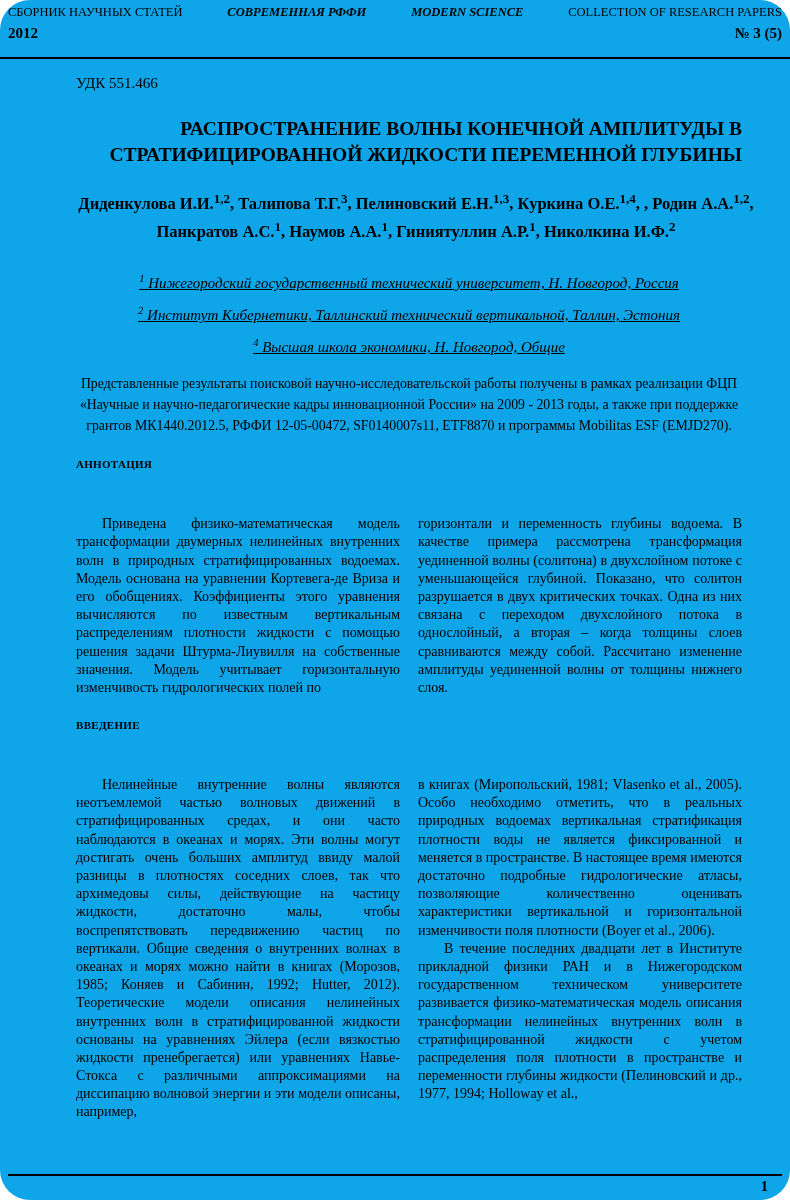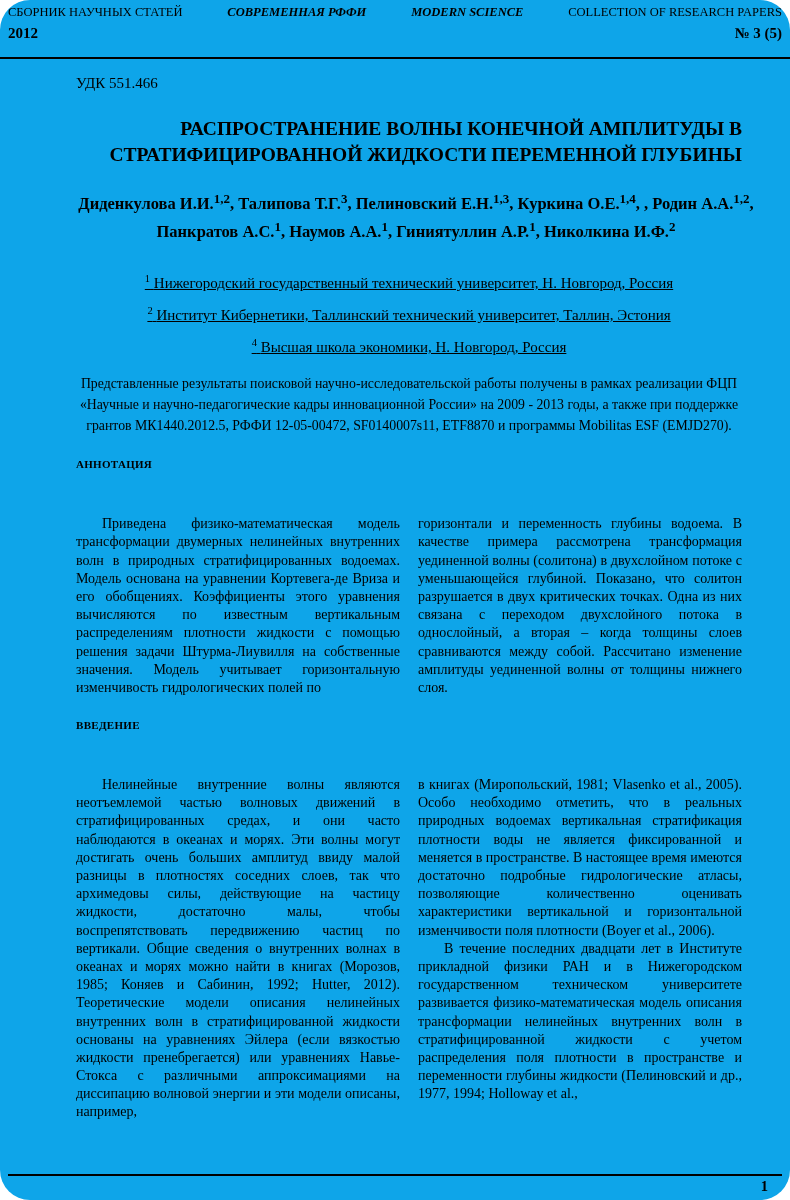--- a/index.html
+++ b/index.html
@@ -52,20 +52,21 @@
     width: 680px;
     font-size: 16.5px;
     font-weight: bold;
     text-align: center;
     line-height: 1.5;
   }
   .authors sup { font-size: 13px; }
   .affiliations {
     margin-top: 28px;
     text-align: center;
+    font-style: italic;
     font-size: 15px;
   }
   .affil { margin-top: 13px; }
   .affil-inner { text-decoration: underline; }
   .affil sup { font-size: 10.5px; }
   .funding {
     margin-top: 18px;
     font-size: 13.8px;
     text-align: center;
     line-height: 1.5;
@@ -131,24 +132,24 @@
 
     <div class="authors">
       <span><span>Диденкулова И.И.</span><sup>1,2</sup><span>, </span></span><span><span>Талипова Т.Г.</span><sup>3</sup><span>, </span></span><span><span>Пелиновский Е.Н.</span><sup>1,3</sup><span>, </span></span><span><span>Куркина О.Е.</span><sup>1,4</sup><span>, , </span></span><span><span>Родин А.А.</span><sup>1,2</sup><span>, </span></span><span><span>Панкратов А.С.</span><sup>1</sup><span>, </span></span><span><span>Наумов А.А.</span><sup>1</sup><span>, </span></span><span><span>Гиниятуллин А.Р.</span><sup>1</sup><span>, </span></span><span><span>Николкина И.Ф.</span><sup>2</sup><span></span></span>
     </div>
 
     <div class="affiliations">
       <div class="affil">
         <span class="affil-inner"><sup>1</sup> <span>Нижегородский государственный технический университет, Н. Новгород, Россия</span></span>
       </div>
       <div class="affil">
-        <span class="affil-inner"><sup>2</sup> <span>Институт Кибернетики, Таллинский технический университет, Таллин, Эстония</span></span>
+        <span class="affil-inner"><sup>2</sup> <span>Институт Кибернетики, Таллинский технический вертикальной, Таллин, Эстония</span></span>
       </div>
       <div class="affil">
-        <span class="affil-inner"><sup>4</sup> <span>Высшая школа экономики, Н. Новгород, Россия</span></span>
+        <span class="affil-inner"><sup>4</sup> <span>Высшая школа экономики, Н. Новгород, Общие</span></span>
       </div>
     </div>
 
     <p class="funding">Представленные результаты поисковой научно-исследовательской работы получены в рамках реализации ФЦП «Научные и научно-педагогические кадры инновационной России» на 2009 - 2013 годы, а также при поддержке грантов МК1440.2012.5, РФФИ 12-05-00472, SF0140007s11, ETF8870 и программы Mobilitas ESF (EMJD270).</p>
 
     <h2 class="section-heading">АННОТАЦИЯ</h2>
     <div class="twocol">
       <p class="col indent">Приведена физико-математическая модель трансформации двумерных нелинейных внутренних волн в природных стратифицированных водоемах. Модель основана на уравнении Кортевега-де Вриза и его обобщениях. Коэффициенты этого уравнения вычисляются по известным вертикальным распределениям плотности жидкости с помощью решения задачи Штурма-Лиувилля на собственные значения. Модель учитывает горизонтальную изменчивость гидрологических полей по</p>
       <p class="col">горизонтали и переменность глубины водоема. В качестве примера рассмотрена трансформация уединенной волны (солитона) в двухслойном потоке с уменьшающейся глубиной. Показано, что солитон разрушается в двух критических точках. Одна из них связана с переходом двухслойного потока в однослойный, а вторая – когда толщины слоев сравниваются между собой. Рассчитано изменение амплитуды уединенной волны от толщины нижнего слоя.</p>
     </div>

